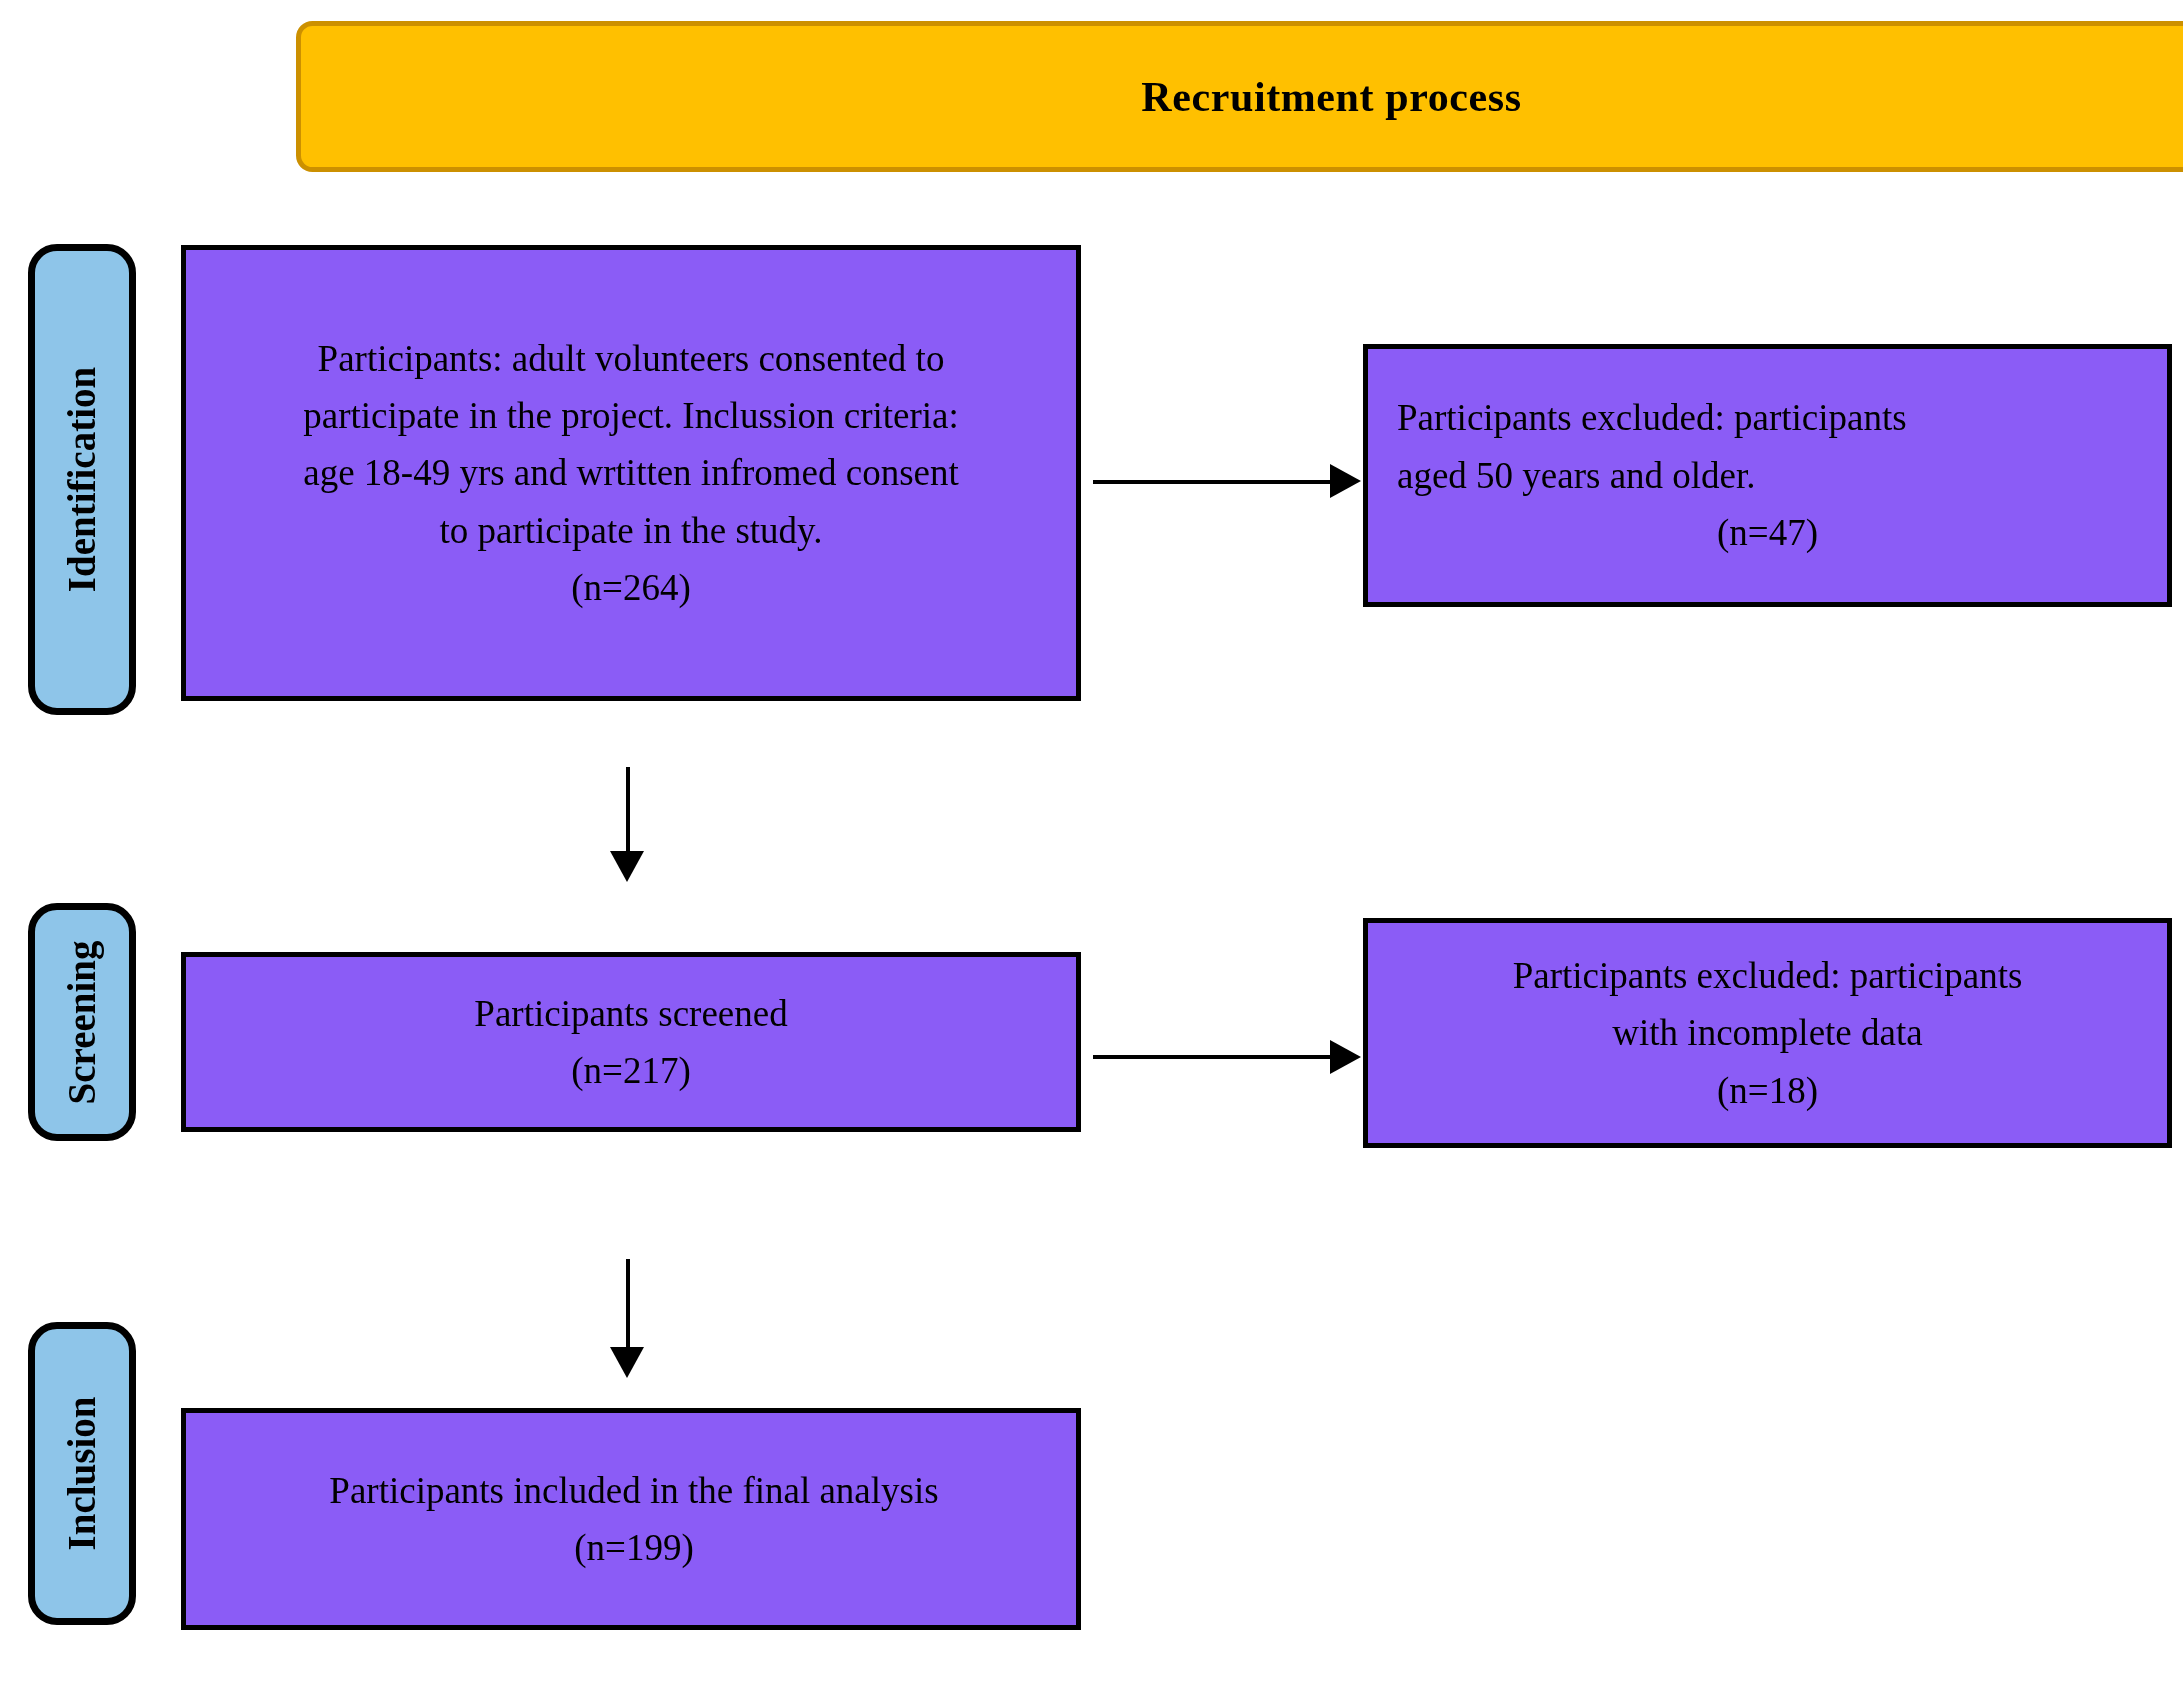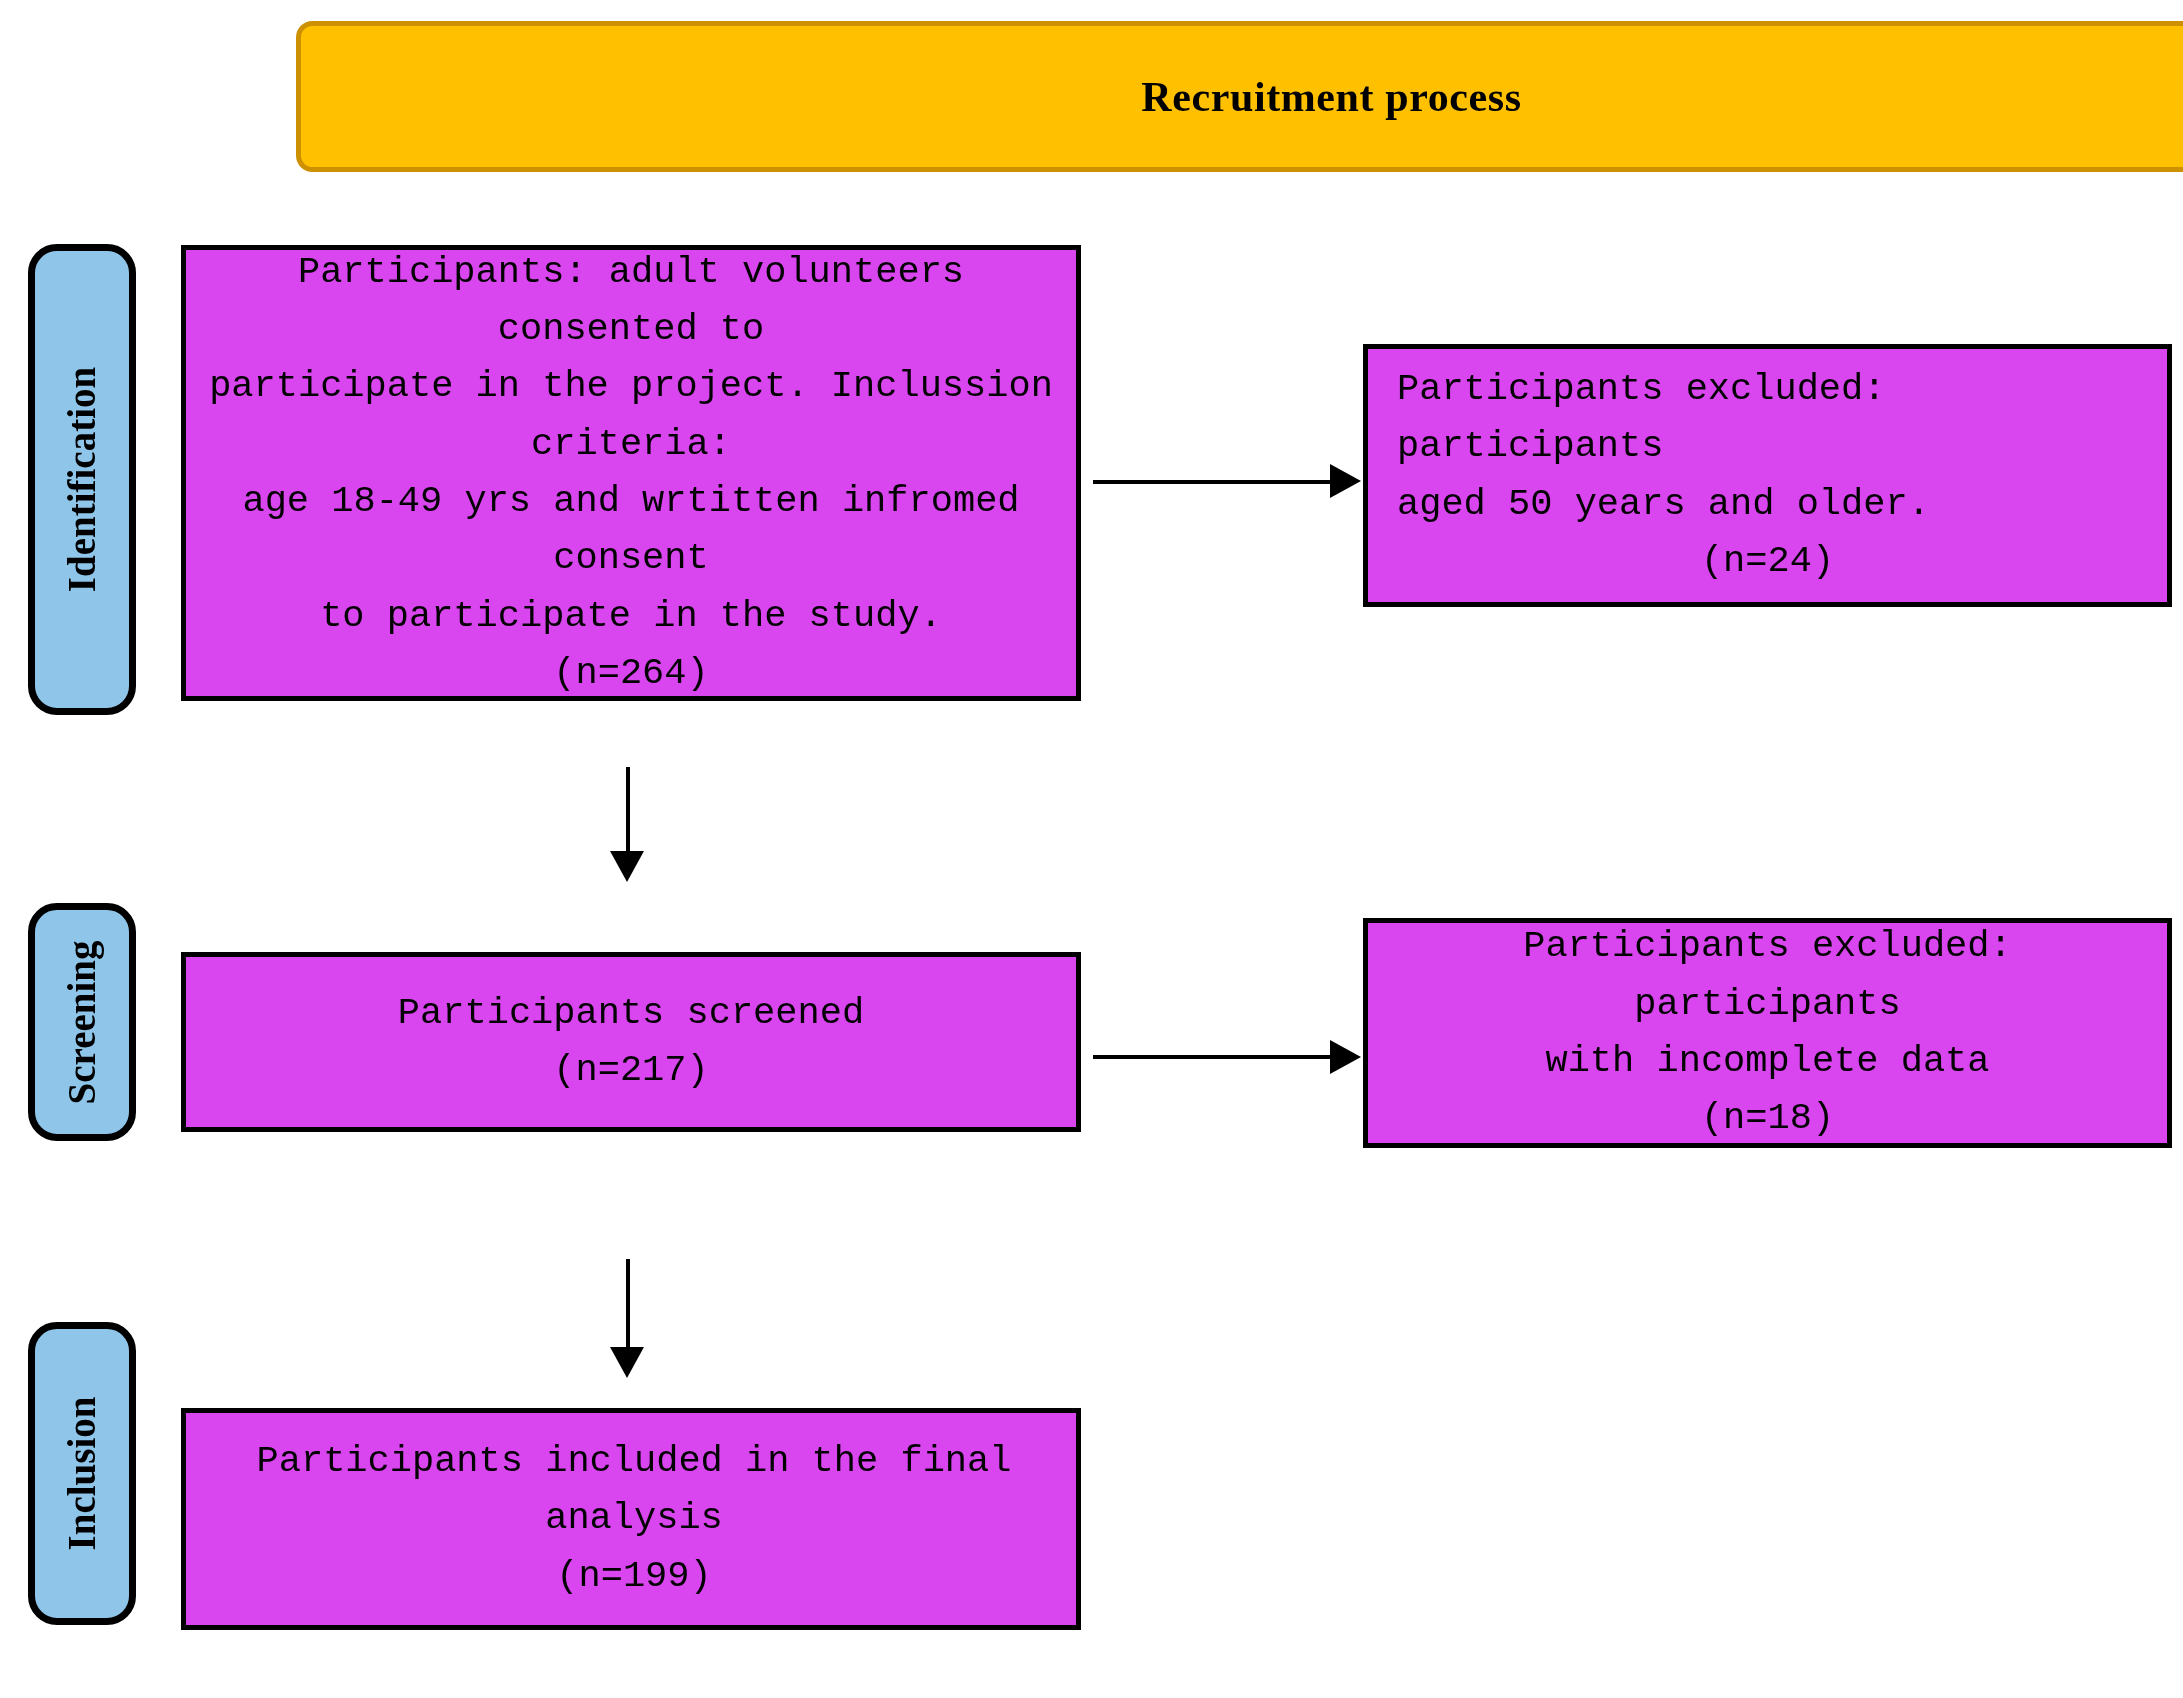--- a/index.html
+++ b/index.html
@@ -55,28 +55,27 @@
     font-size: 39px;
     font-weight: bold;
   }
   .stage-identification { top: 244px;  height: 471px; }
   .stage-screening      { top: 903px; height: 238px; }
   .stage-inclusion      { top: 1322px; height: 303px; }
 
   
   .box {
     position: absolute;
-    background: #d946ef;
+    background: #8b5cf6;
     border: 5.7px solid #000000;
     box-sizing: border-box;
     display: flex;
     flex-direction: column;
     justify-content: center;
     padding: 6.3px 14px;
-    font-family: Liberation Mono, monospace;
   }
   .box-main-identification { left: 181px;  top: 245px;  width: 900px; height: 456px; }
   .box-excl-identification { left: 1363px; top: 344px;  width: 809px; height: 263px; }
   .box-main-screening      { left: 181px;  top: 952px; width: 900px; height: 180px; }
   .box-excl-screening      { left: 1363px; top: 918px; width: 809px; height: 230px; }
   .box-main-inclusion      { left: 181px;  top: 1408px; width: 900px; height: 222px; padding-left: 20px; }
 
   .box-text {
     font-size: 37px;
     line-height: 1.55;
@@ -152,21 +151,21 @@
     <div class="box-text">Participants: adult volunteers consented to
 participate in the project. Inclussion criteria:
 age 18-49 yrs and wrtitten infromed consent
 to participate in the study.
 (n=264)</div>
   </div>
 
   <div class="box box-excl-identification">
     <div class="box-text-left">Participants excluded: participants
 aged 50 years and older.</div>
-    <div class="box-text">(n=24)</div>
+    <div class="box-text">(n=47)</div>
   </div>
 
   <div class="box box-main-screening">
     <div class="box-text">Participants screened
 (n=217)</div>
   </div>
 
   <div class="box box-excl-screening">
     <div class="box-text">Participants excluded: participants
 with incomplete data

